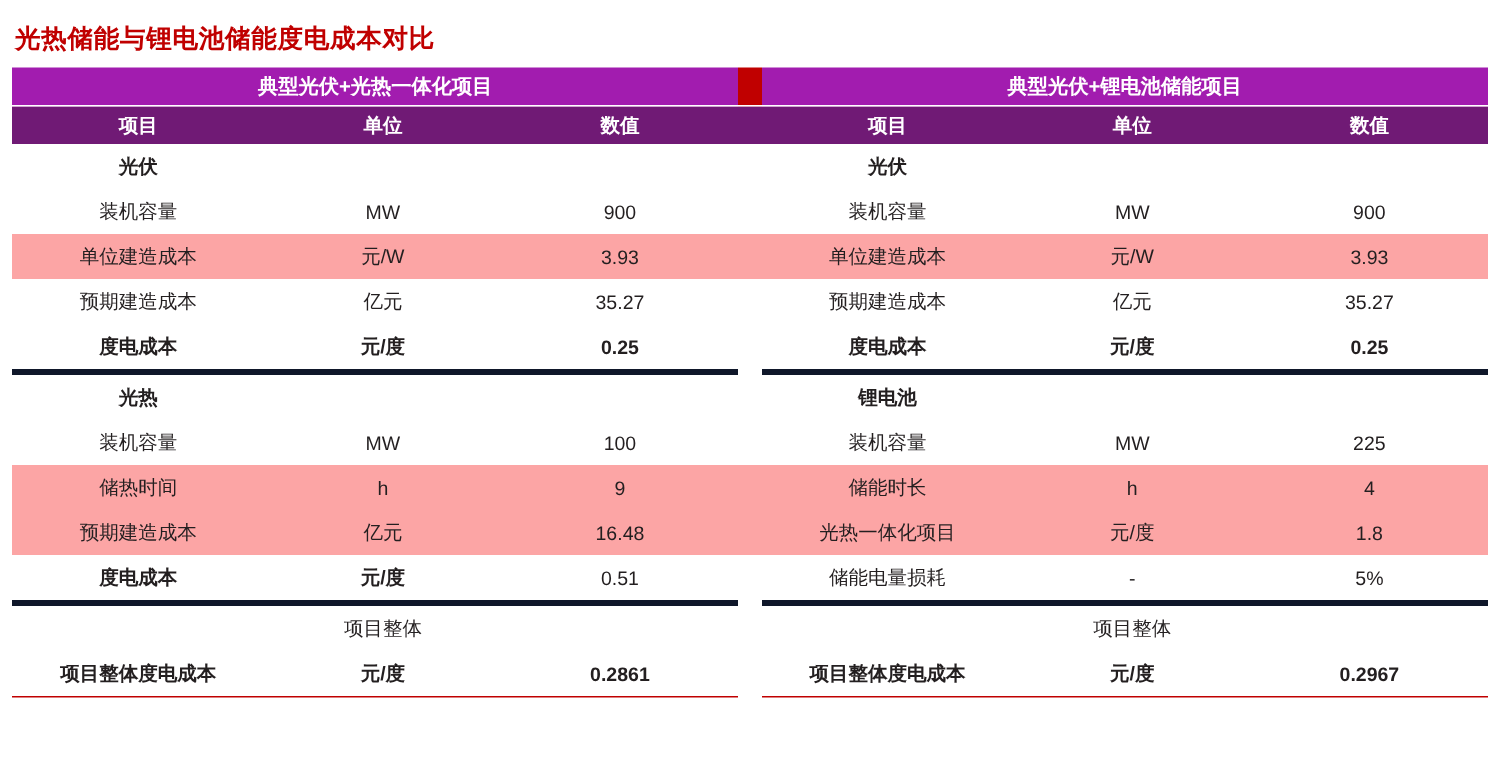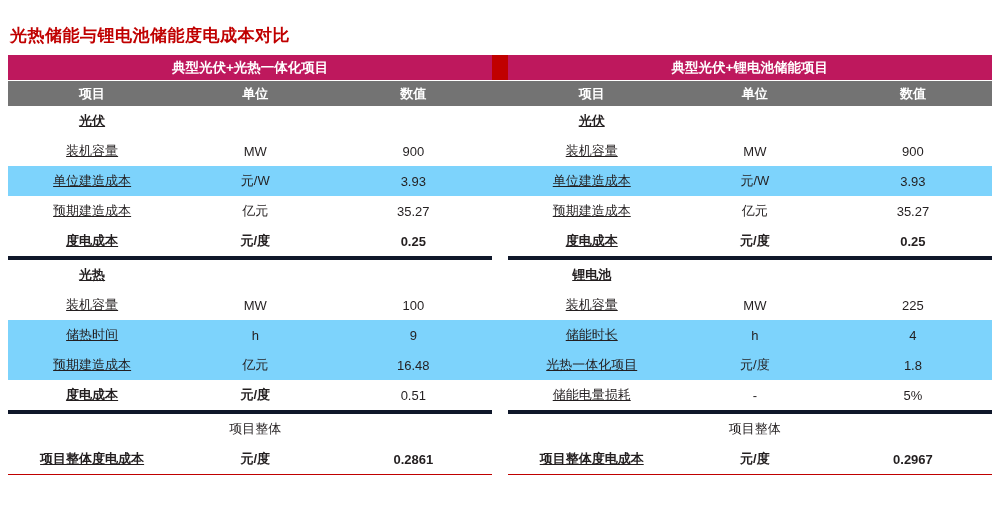--- a/index.html
+++ b/index.html
@@ -12,75 +12,74 @@
     height: 521px;
     font-family: "Liberation Sans", sans-serif;
     color: #231f20;
     overflow: hidden;
   }
   .page {
     position: relative;
     width: 1000px;
     height: 503px;
     box-sizing: border-box;
-    padding: 18px 8px;
+    padding: 8px 8px;
   }
   .title {
     color: #c00000;
     font-size: 17px;
     font-weight: bold;
     padding: 6px 2px 8px 2px;
     letter-spacing: 0.5px;
   }
   table.main {
     border-collapse: collapse;
     width: 984px;
     table-layout: fixed;
   }
   table.main td, table.main th {
     padding: 0;
     margin: 0;
   }
   .hdr-band td {
-    background: #be185d;
+    background: #a21caf;
     color: #ffffff;
     font-weight: bold;
     font-size: 13.5px;
     text-align: center;
     height: 25px;
     vertical-align: middle;
   }
   .hdr-band td.gap {
     background: #c00000;
   }
   .sub-band td {
-    background: #737373;
+    background: #701a75;
     color: #ffffff;
     font-weight: bold;
     font-size: 13px;
     text-align: center;
     height: 25px;
     vertical-align: middle;
     border-top: 1px solid #ffffff;
   }
   .row td {
     height: 30px;
     font-size: 13px;
     text-align: center;
     vertical-align: middle;
   }
   .row.shaded td {
-    background: #7dd3fc;
+    background: #fca5a5;
   }
   .row.white td {
     background: #ffffff;
   }
   .row td.label {
     text-align: center;
-    text-decoration: underline;
   }
   .bold td {
     font-weight: bold;
   }
   .section td {
     font-weight: bold;
     font-size: 13px;
   }
   .border-bottom td {
     border-bottom: 1px solid #c00000;

